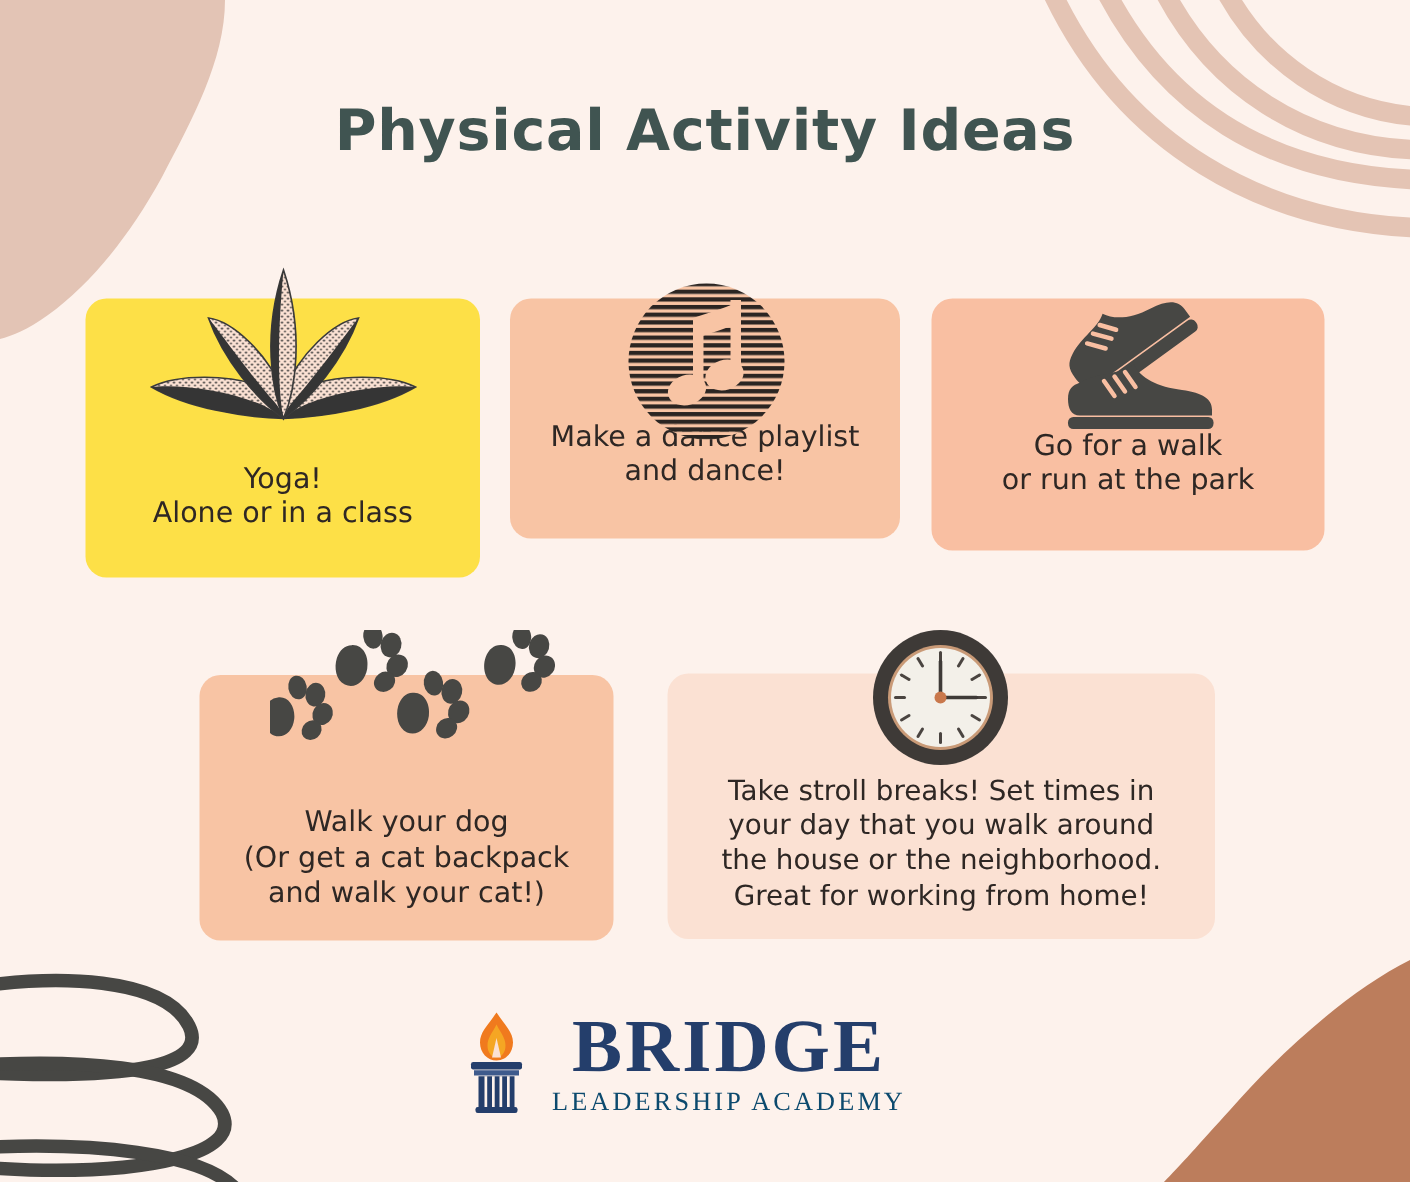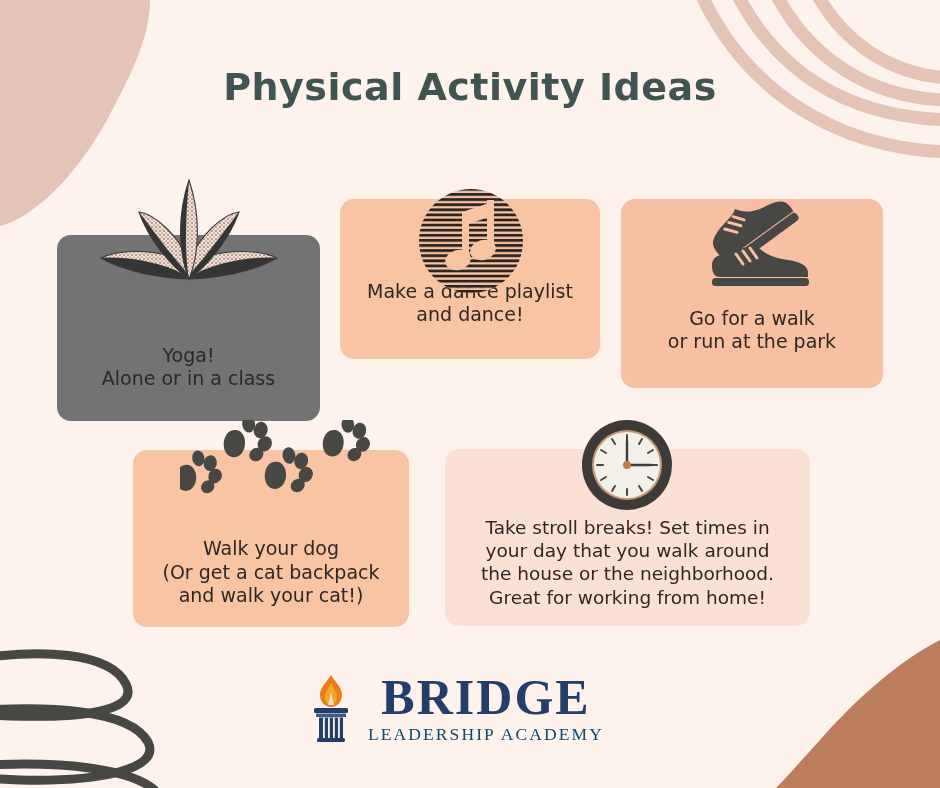--- a/index.html
+++ b/index.html
@@ -39,23 +39,23 @@
     width:100%;
     text-align:center;
     color:#2E2724;
     font-family:"DejaVu Sans", sans-serif;
     font-size:19px;
     line-height:1.22;
     white-space:pre-line;
     padding:0 8px;
   }
 
-  #card-yoga   { left:57px;  top:199px; width:263px; height:186px; background:#737373;margin-top:36px; }
+  #card-yoga   { left:57px;  top:199px; width:263px; height:186px; background:#fde047; }
   #card-dance  { left:340px; top:199px; width:260px; height:160px; background:#F8C4A4; }
-  #card-walk   { left:621px; top:199px; width:262px; height:189px; background:#F9BFA2; }
+  #card-walk   { left:621px; top:199px; width:262px; height:168px; background:#F9BFA2; }
   #card-dog    { left:133px; top:450px; width:276px; height:177px; background:#F8C4A4; }
   #card-stroll { left:445px; top:449px; width:365px; height:177px; background:#FBE1D3; }
 
   #card-yoga   .card-text { padding-bottom:31px; }
   #card-dance  .card-text { padding-bottom:33px; }
   #card-walk   .card-text { padding-bottom:35px; }
   #card-dog    .card-text { padding-bottom:20px; }
   #card-stroll .card-text { padding-bottom:17px; font-size:18.5px; line-height:1.26;text-align:center; }
 
   

